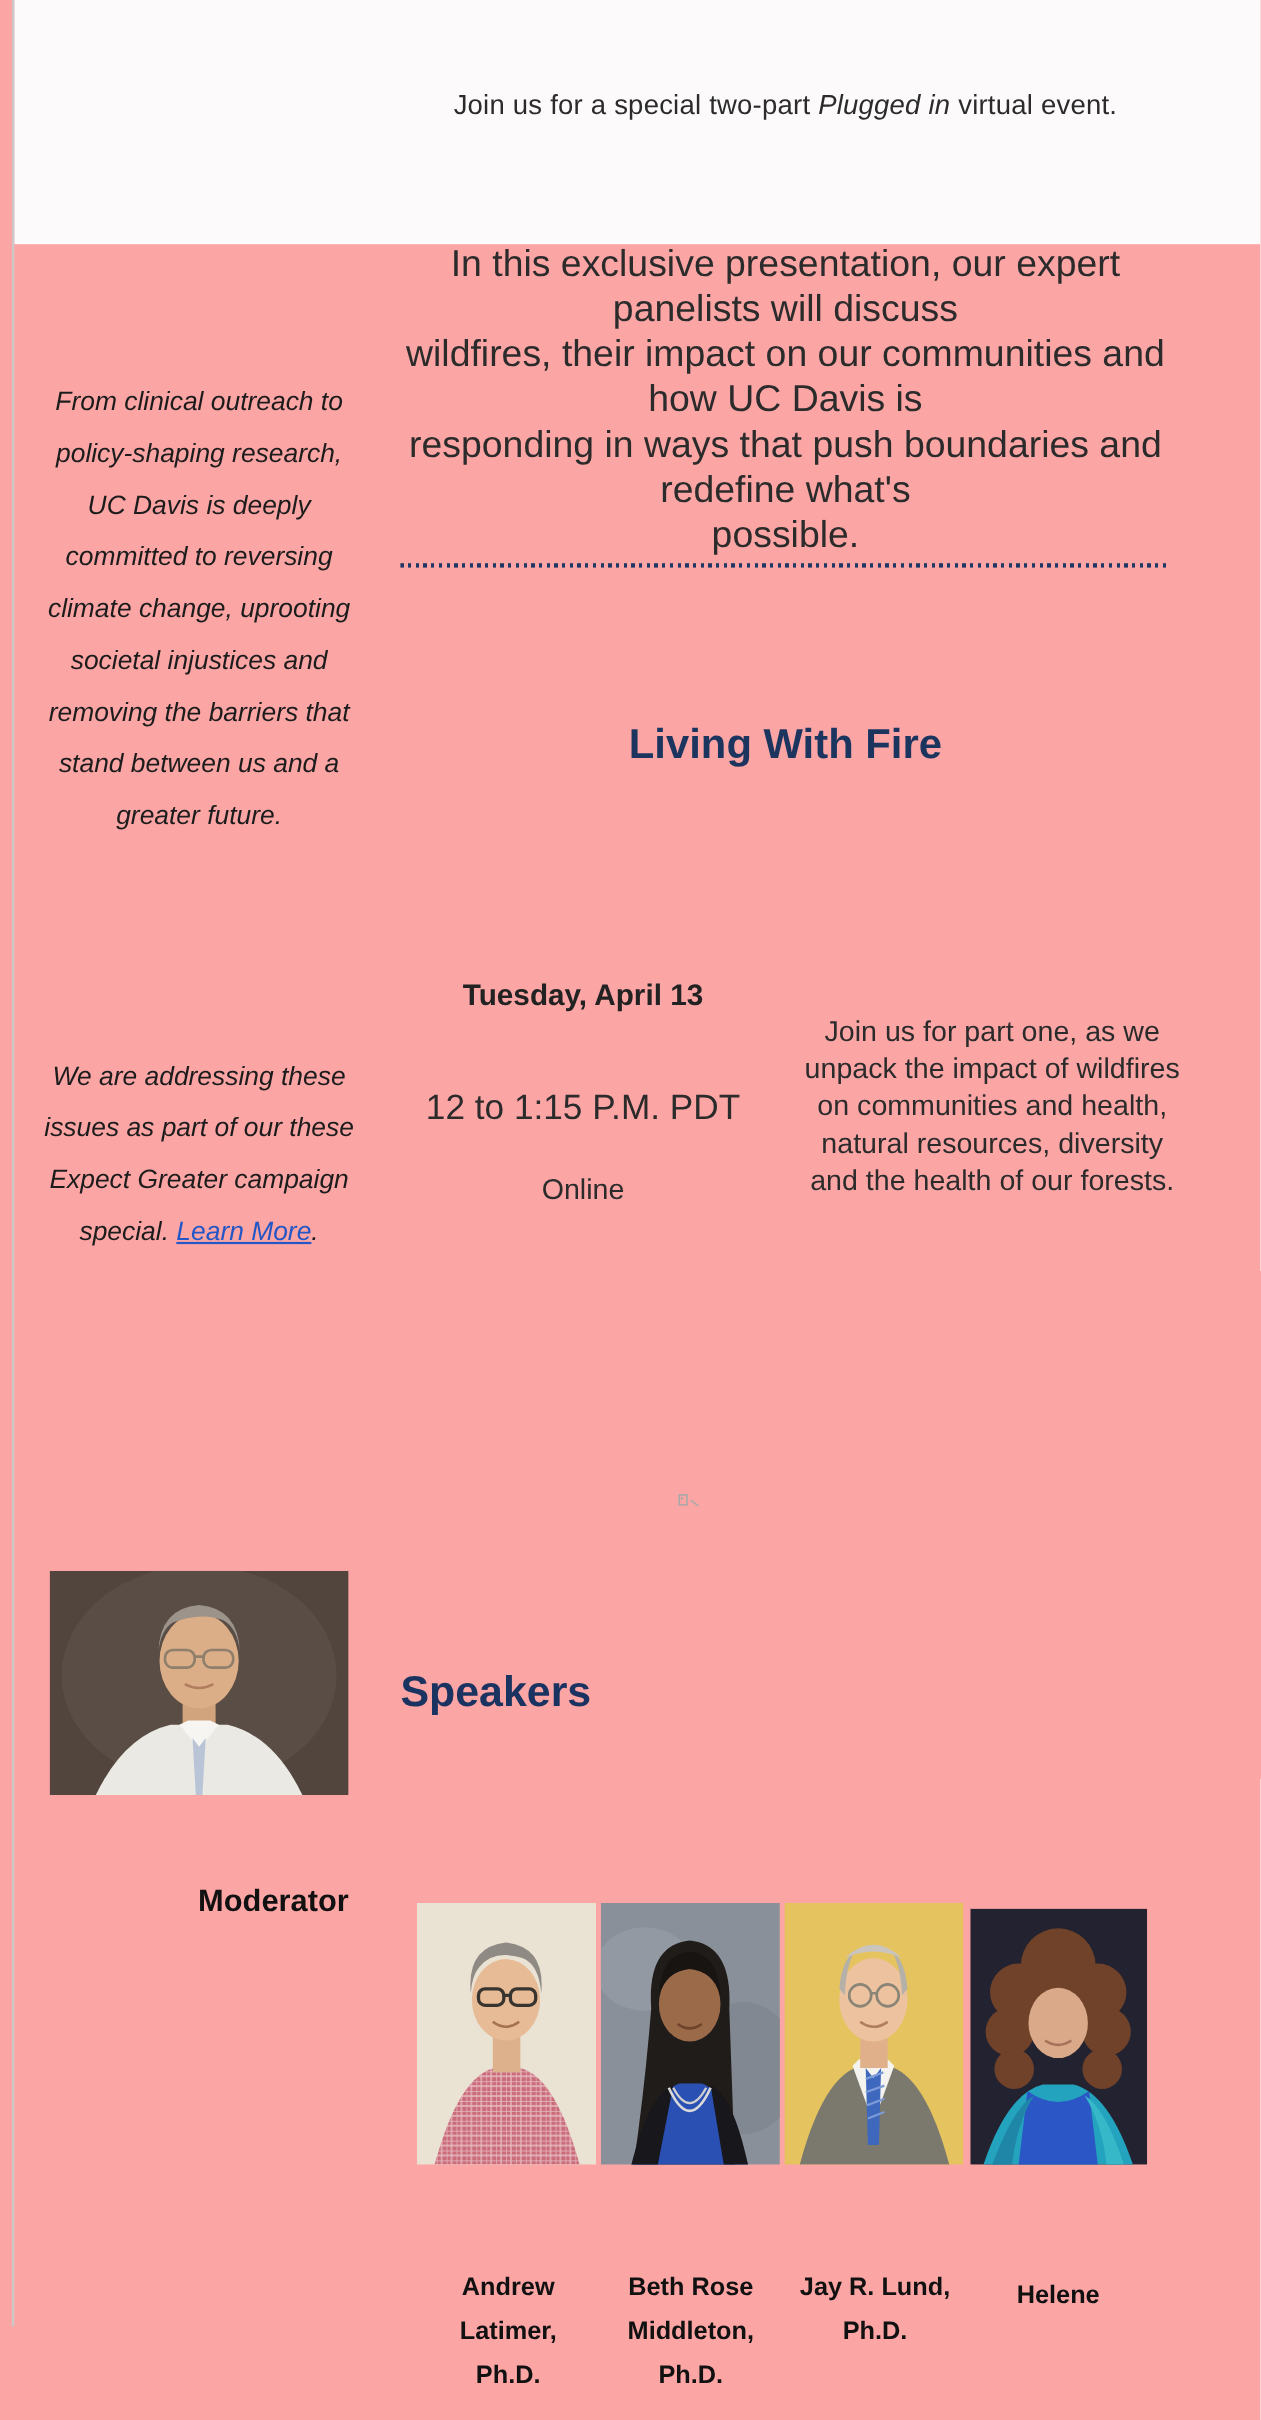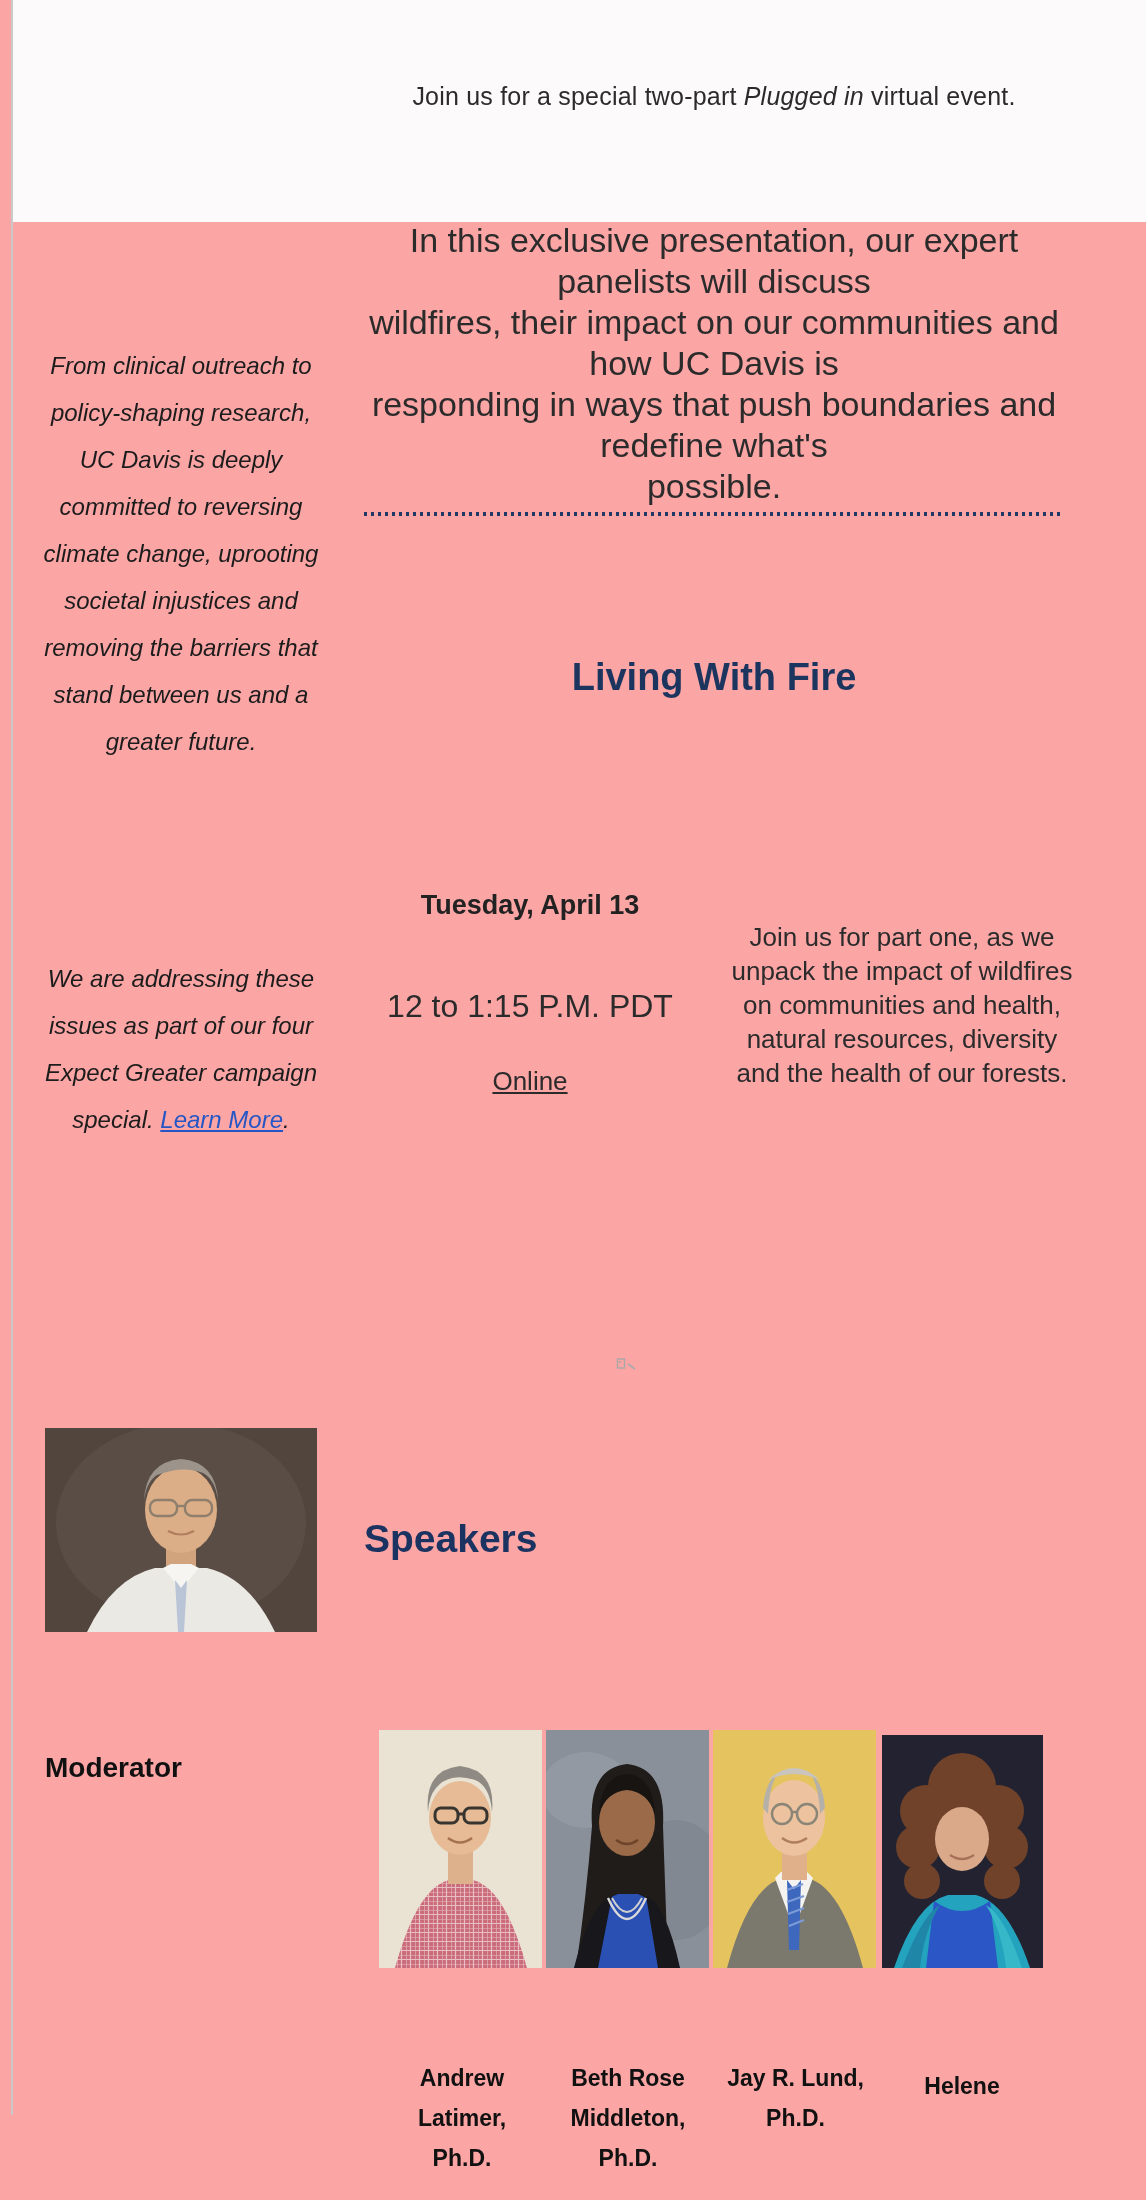--- a/index.html
+++ b/index.html
@@ -28,33 +28,33 @@
                     background:repeating-linear-gradient(to right,#1f3864 0 3px, transparent 3px 7px); }
 
   .event-title { left:364px; top:656px; width:700px; text-align:center;
                  font-size:38px; font-weight:bold; color:#1b355f; }
 
   .event-date { left:364px; top:890px; width:332px; text-align:center;
                 font-size:27px; font-weight:bold; color:#222222; }
   .event-time { left:364px; top:988px; width:332px; text-align:center;
                 font-size:32px; color:#2b2b2b; }
   .event-location { left:364px; top:1066px; width:332px; text-align:center;
-                    font-size:26px; color:#2b2b2b;text-decoration:underline; }
+                    font-size:26px; color:#2b2b2b; }
   .event-desc { left:717px; top:920px; width:370px; text-align:center;
                 font-size:26px; line-height:34px; color:#2b2b2b; }
 
   .artifact { left:616px; top:1356px; width:26px; height:18px; }
 
   .moderator-photo { left:45px; top:1428px; width:272px; height:204px; overflow:hidden; }
   .moderator-photo svg, .speaker-photo svg { display:block; width:100%; height:100%; }
 
   .speakers-heading { left:364px; top:1517px; font-size:39px; font-weight:bold; color:#1a3360; }
 
-  .moderator-label { left:45px; top:1712px; width:272px; text-align:left;
-                     font-size:28px; font-weight:bold; color:#111111;margin-top:40px; }
+  .moderator-label { left:45px; top:1712px; width:272px; text-align:right;
+                     font-size:28px; font-weight:bold; color:#111111; }
 
   .speakers-row { left:379px; top:1730px; display:flex; gap:4px; }
   .speaker-photo { width:163px; height:238px; overflow:hidden; }
   .speaker-photo.p4 { margin-top:5px; height:233px; margin-left:2px; width:161px; }
 
   .name-block { top:2058px; text-align:center; font-size:23px; font-weight:bold;
                 color:#111111; line-height:40px; }
   .name-1 { left:379px; width:166px; }
   .name-2 { left:546px; width:164px; }
   .name-3 { left:712px; width:167px; }
@@ -103,21 +103,21 @@
       <div>Join us for part one, as we</div>
       <div>unpack the impact of wildfires</div>
       <div>on communities and health,</div>
       <div>natural resources, diversity</div>
       <div>and the health of our forests.</div>
     </div>
 
   <div class="abs sidebar-block sidebar-campaign">
     <div>
         <div>We are addressing these</div>
-        <div>issues as part of our four</div>
+        <div>issues as part of our these</div>
         <div>Expect Greater campaign</div>
       </div>
     <div>
       <span>special. </span><a class="link">Learn More</a><span>.</span>
     </div>
   </div>
 
   <div class="abs artifact">
     <svg viewBox="0 0 26 18">
       <rect x="1.5" y="3" width="7" height="9" fill="none" stroke="#a8a8a8" stroke-width="1.4"></rect>

